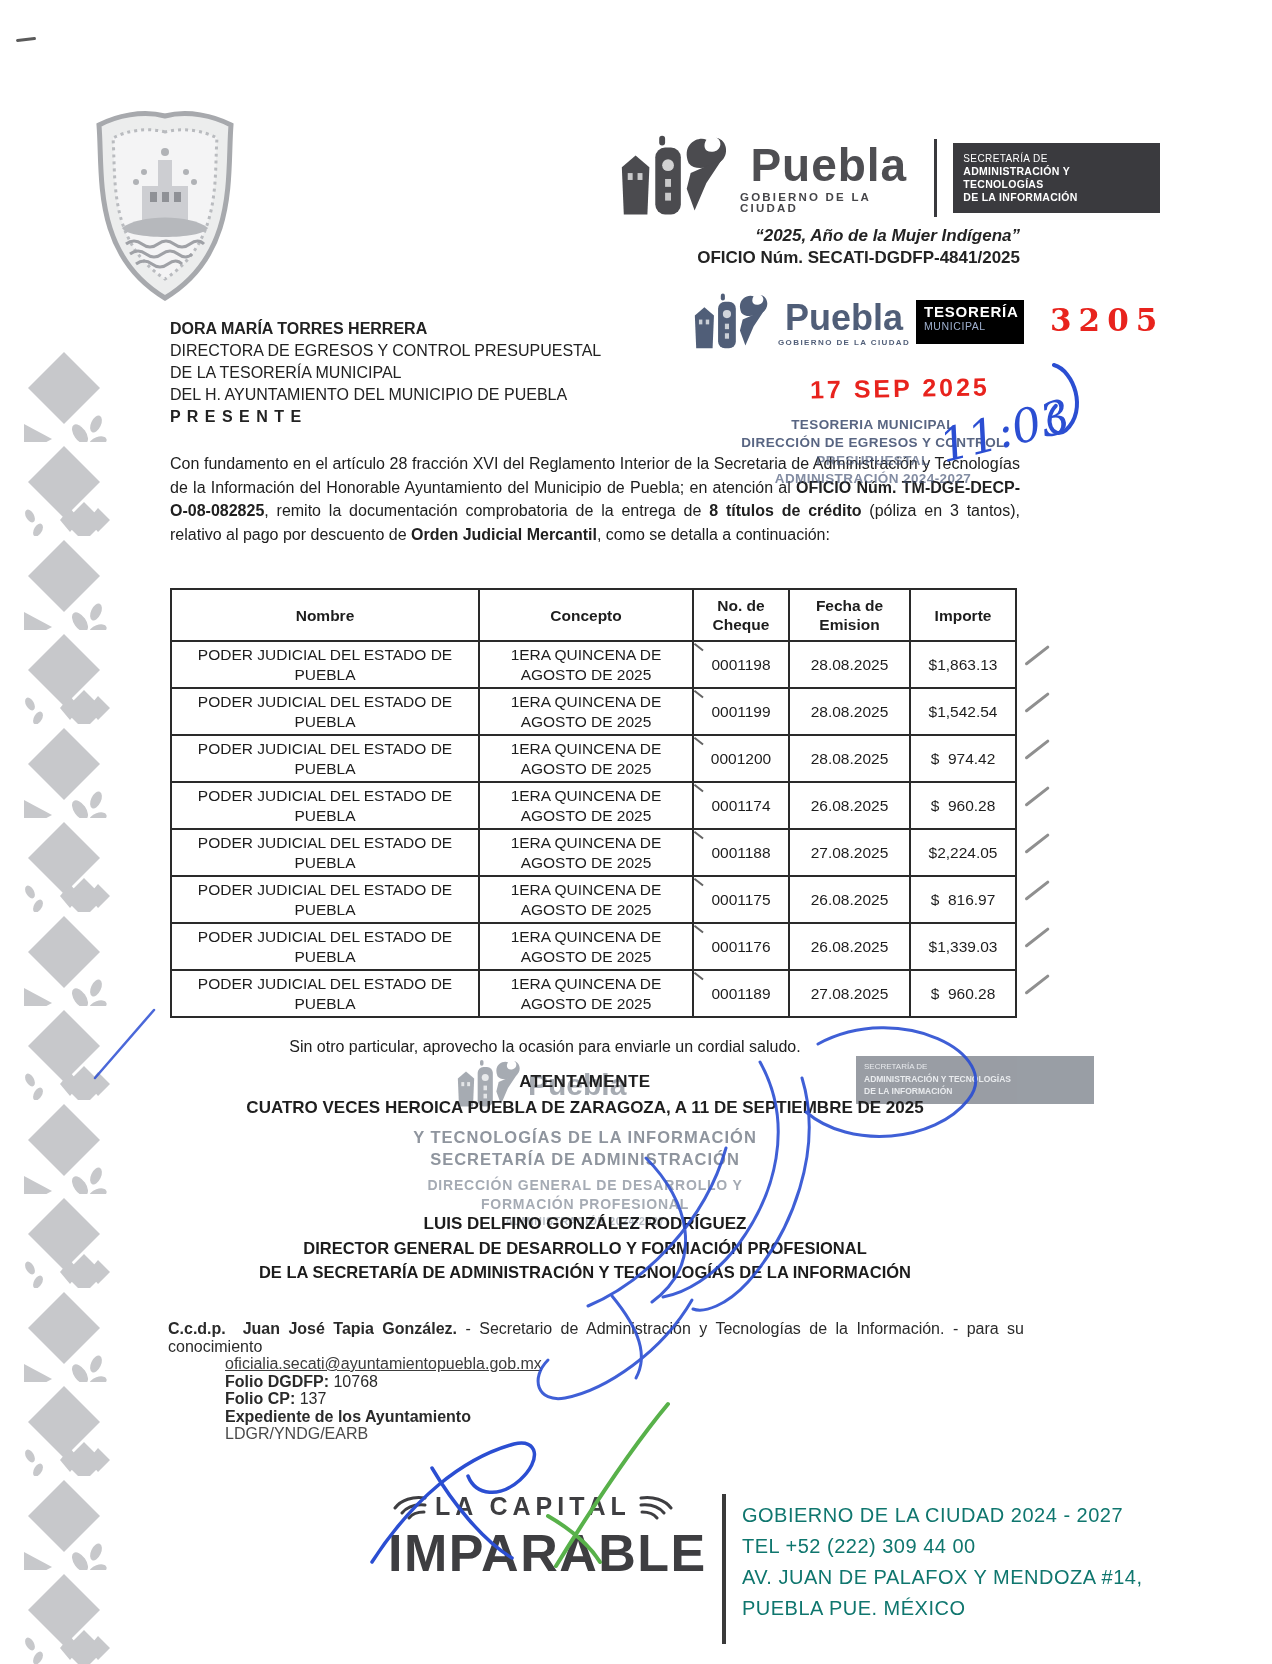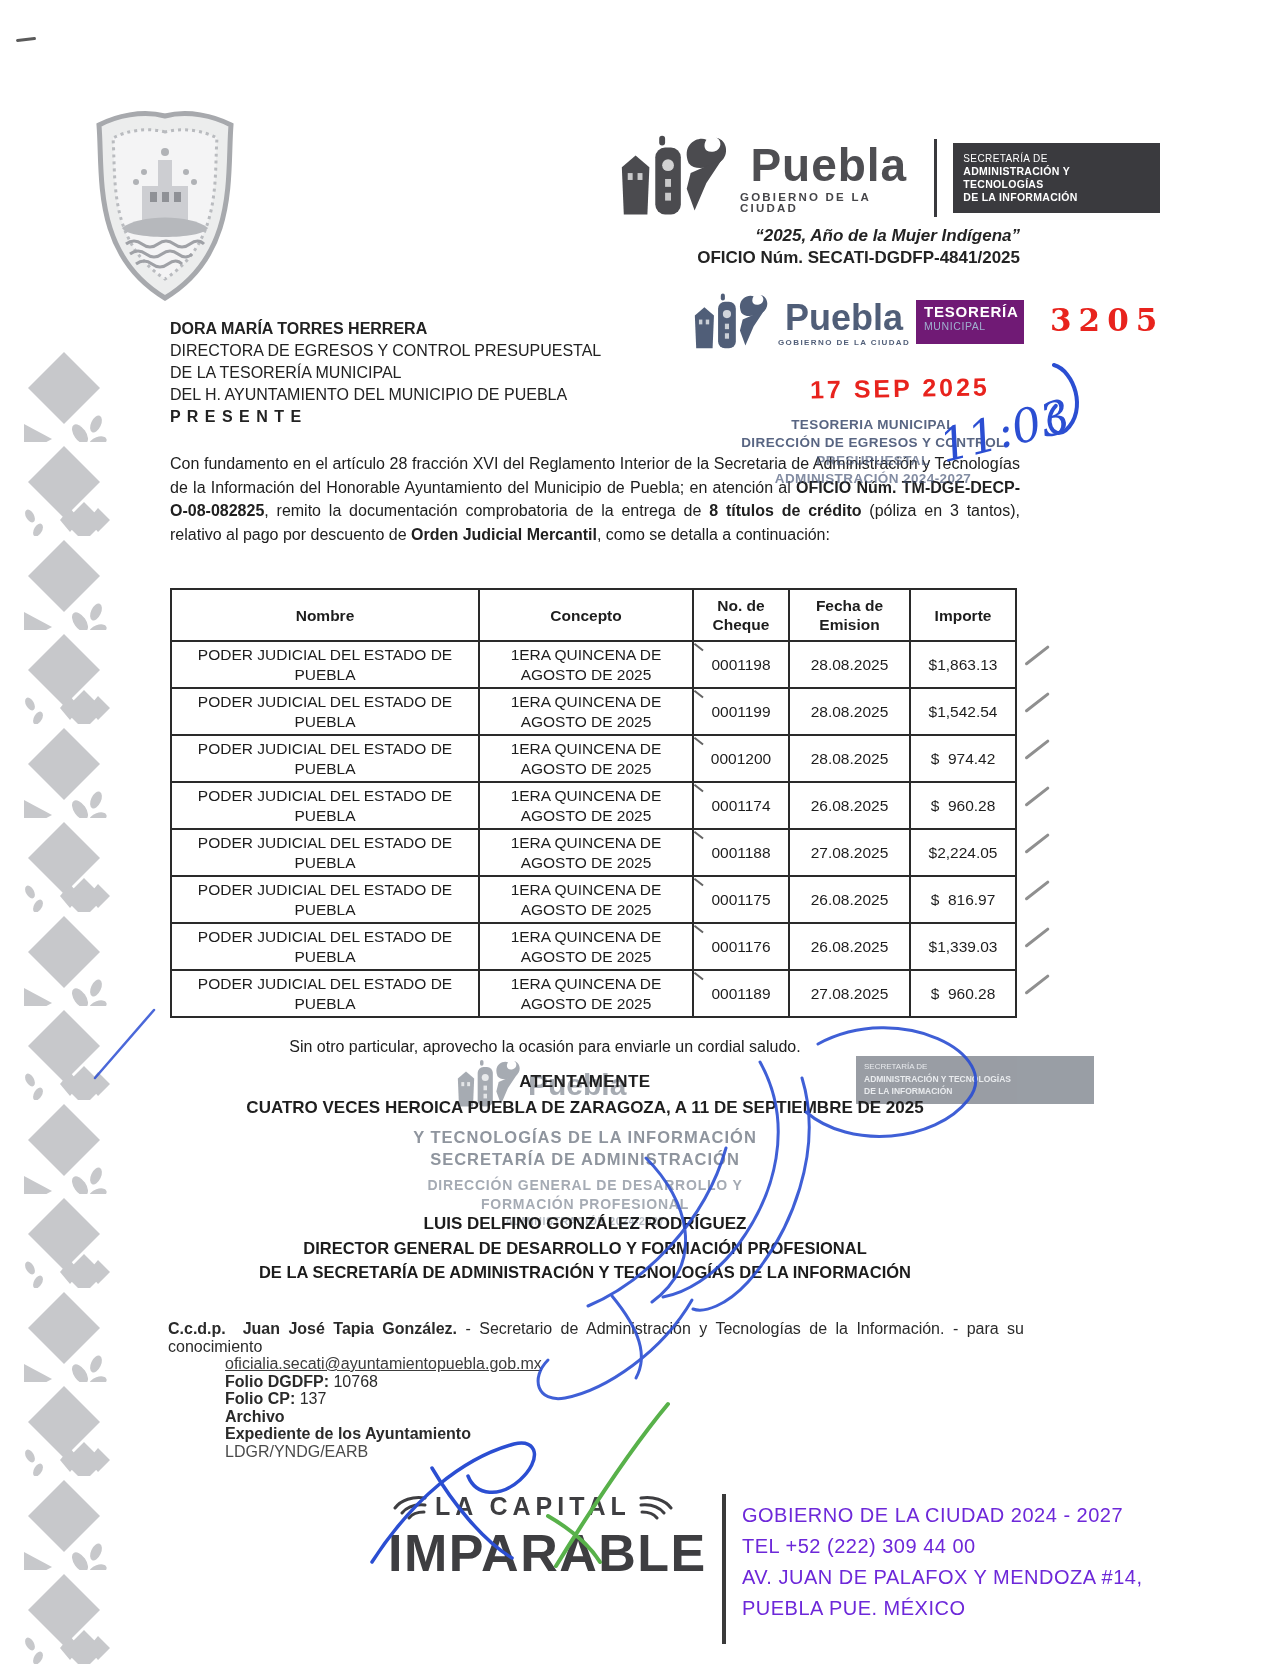--- a/index.html
+++ b/index.html
@@ -28,21 +28,21 @@
   
   .recipient{left:170px;top:318px;font-size:16px;line-height:22px;color:#222;}
   .recipient .rname{font-weight:bold;}
   .recipient .rpresente{font-weight:bold;letter-spacing:1px;margin-top:0px;}
   
   .rstamp{left:688px;top:286px;width:470px;height:220px;z-index:5;pointer-events:none;}
   .rstamp-logo{position:absolute;left:0px;top:6px;display:flex;align-items:center;gap:8px;color:#42516d;opacity:.92;}
   .rstamp-word{display:flex;flex-direction:column;align-items:center;line-height:1;}
   .rstamp-brand{font-size:36px;font-weight:bold;color:#42516d;}
   .rstamp-brand-sub{font-size:8px;font-weight:bold;color:#42516d;letter-spacing:1.4px;margin-top:3px;}
-  .rstamp-box{position:absolute;left:228px;top:14px;width:108px;height:44px;background:#701a75;color:#fff;
+  .rstamp-box{position:absolute;left:228px;top:14px;width:108px;height:44px;background:#000000;color:#fff;
               padding:4px 8px;box-sizing:border-box;line-height:1.1;}
   .rstamp-box .t1{font-size:15px;font-weight:bold;letter-spacing:.8px;}
   .rstamp-box .t2{font-size:10.5px;color:#9fb0cf;letter-spacing:.6px;}
   .rstamp-folio{position:absolute;left:362px;top:16px;font-family:"DejaVu Serif",serif;font-weight:bold;
                 font-size:31px;color:#e8231d;letter-spacing:7px;}
   .rstamp-date{position:absolute;left:122px;top:88px;font-size:25px;font-weight:bold;color:#e8231d;
                letter-spacing:3px;transform:rotate(-1deg);}
   .rstamp-lines{position:absolute;left:20px;top:130px;width:330px;text-align:center;color:#4a5878;
                 font-weight:bold;font-size:13.5px;line-height:18px;letter-spacing:.4px;opacity:.92;}
   .rstamp-lines .faint{opacity:.75;}
@@ -87,21 +87,21 @@
   .cc b{font-weight:bold;}
   .cc .indent{margin-left:57px;}
   .cc .email{text-decoration:underline;color:#3c3c3c;}
   .cc .init{color:#4a4a4a;}
   
   .f-brand{left:388px;top:1492px;width:290px;text-align:center;color:#3e3e41;z-index:2;}
   .f-brand-top{display:flex;align-items:center;justify-content:center;gap:8px;}
   .f-brand-top .txt{font-size:25px;font-weight:bold;letter-spacing:5px;}
   .f-brand-bottom{font-size:52px;font-weight:bold;letter-spacing:1.5px;margin-top:2px;}
   .f-divider{left:722px;top:1494px;width:4px;height:150px;background:#3a3a3a;}
-  .f-info{left:742px;top:1500px;width:420px;font-size:20px;line-height:31px;color:#6d28d9;letter-spacing:.5px;}
+  .f-info{left:742px;top:1500px;width:420px;font-size:20px;line-height:31px;color:#0f766e;letter-spacing:.5px;}
   
   .ink{left:0;top:0;z-index:10;pointer-events:none;}
 </style>
 </head>
 <body>
 
 <svg width="0" height="0" style="position:absolute" aria-hidden="true">
   <symbol id="pueblamark" viewBox="0 0 120 90">
     <path d="M10 34 L24 22 L38 34 L36 82 L12 82 Z" fill="currentColor"></path>
     <rect x="16" y="40" width="5" height="7" fill="#fff" opacity=".7"></rect>
@@ -391,21 +391,20 @@
   <div class="abs sig-title1">DIRECTOR GENERAL DE DESARROLLO Y FORMACIÓN PROFESIONAL</div>
   <div class="abs sig-title2">DE LA SECRETARÍA DE ADMINISTRACIÓN Y TECNOLOGÍAS DE LA INFORMACIÓN</div>
 
   <div class="abs cc">
     <div class="ccline1"><b>C.c.d.p.</b>&nbsp;&nbsp;<b>Juan José Tapia González.</b><span> - Secretario de Administración y Tecnologías de la Información. - para su conocimiento</span></div>
     <div class="indent email">oficialia.secati@ayuntamientopuebla.gob.mx</div>
     <div id="cc-folios">
         <div class="indent"><b>Folio DGDFP:</b> 10768</div>
         <div class="indent"><b>Folio CP:</b> 137</div>
       </div>
-    <div class="indent"><b>Archivo</b></div>
     <div class="indent"><b>Expediente de los Ayuntamiento</b></div>
     <div class="indent init">LDGR/YNDG/EARB</div>
   </div>
 
   <div class="abs f-brand">
     <div class="f-brand-top">
       <svg width="34" height="26" viewBox="0 0 34 26">
         <path d="M32 4 C20 2 8 6 2 14 M32 11 C22 10 14 13 9 19 M31 18 C24 18 19 20 16 24" fill="none" stroke="#3e3e41" stroke-width="3" stroke-linecap="round"></path>
       </svg>
       <span class="txt">LA CAPITAL</span>

